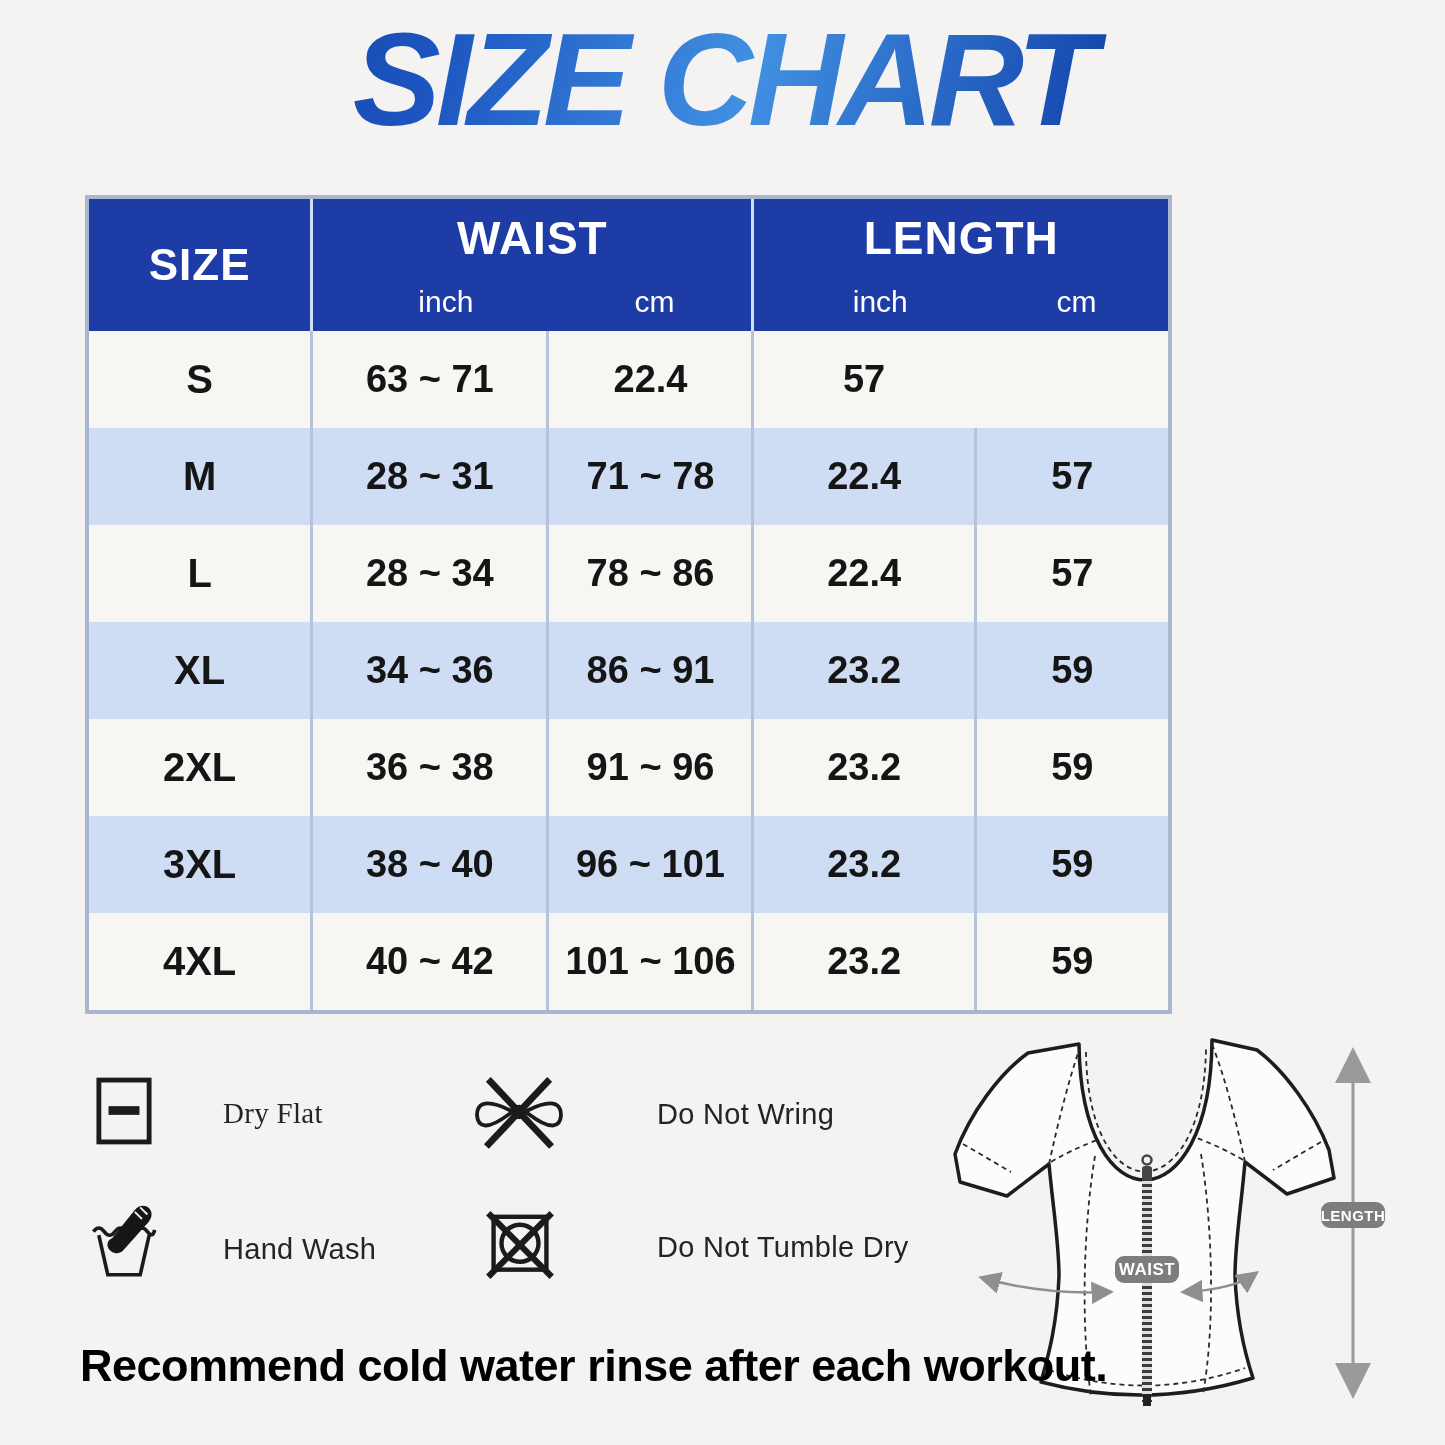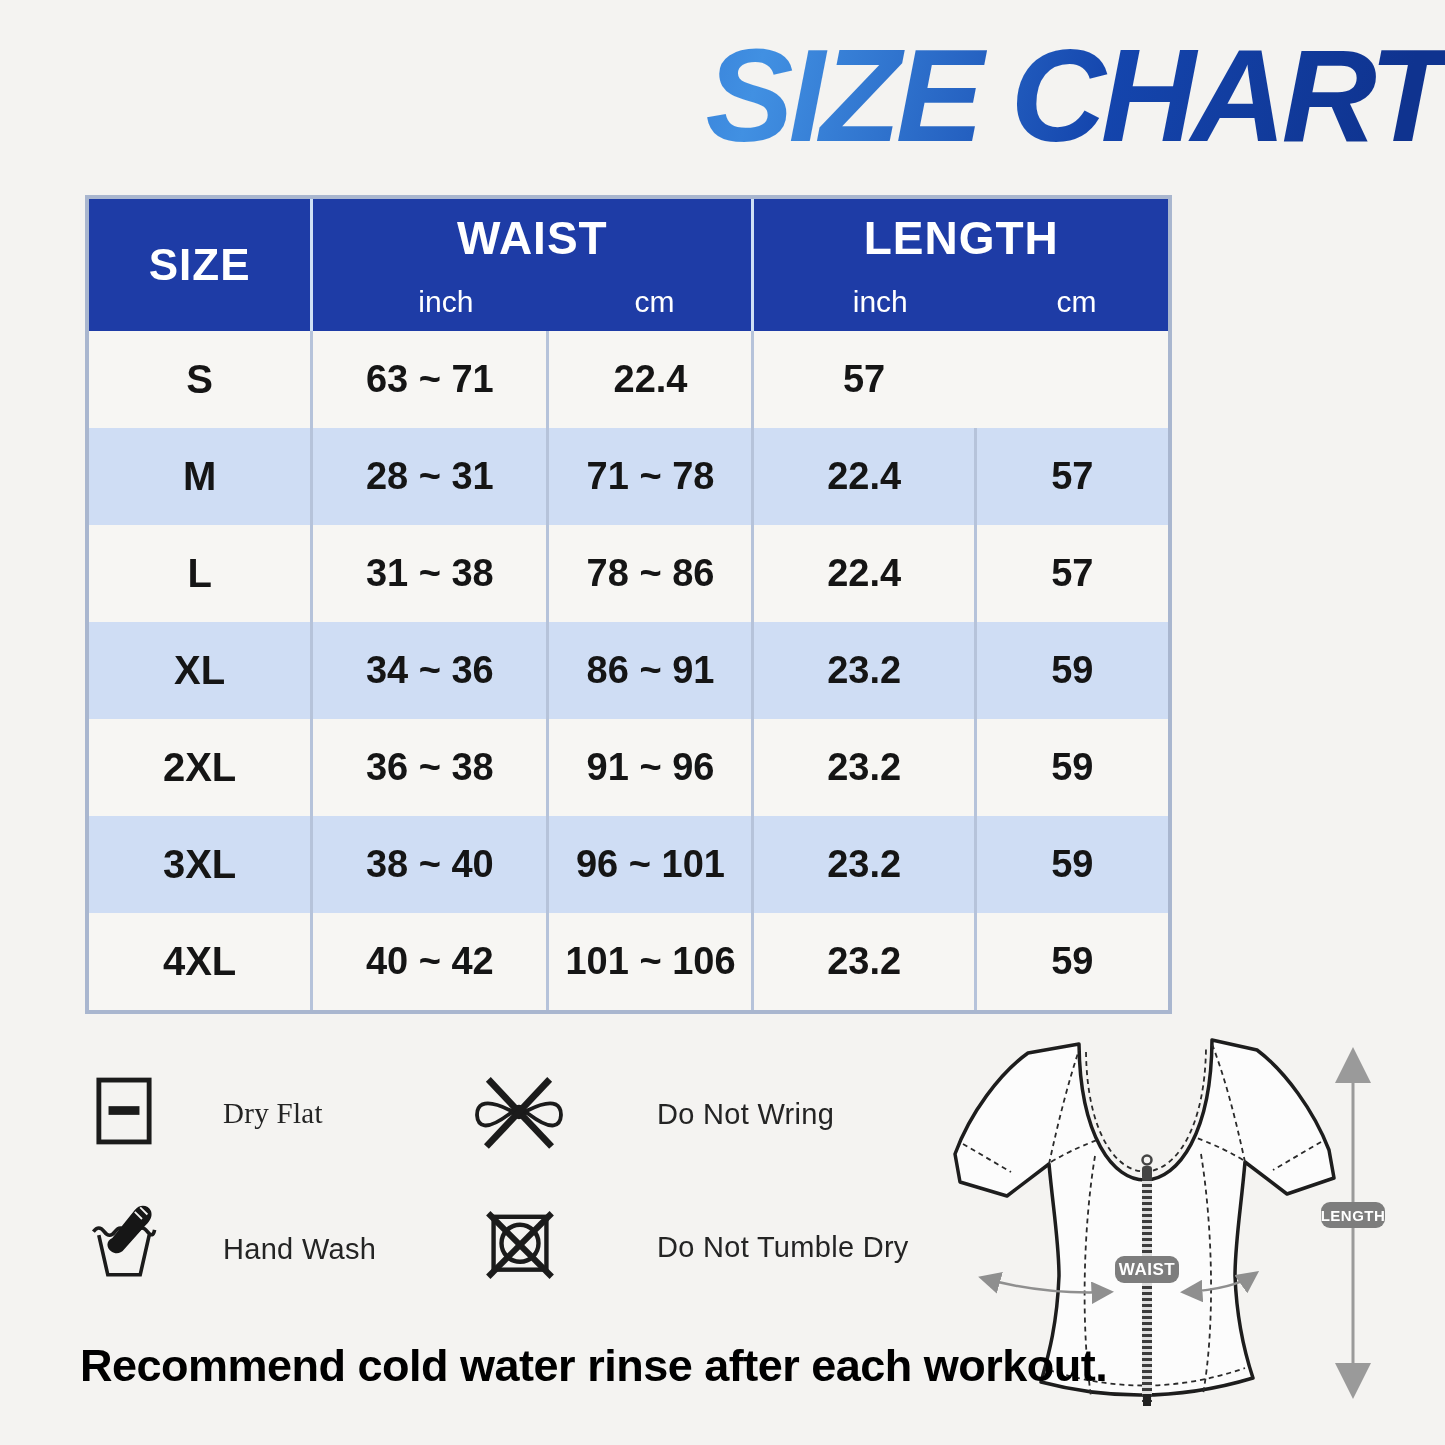--- a/index.html
+++ b/index.html
@@ -4,22 +4,22 @@
 <style>
   * { margin:0; padding:0; box-sizing:border-box; }
   html,body { width:1445px; height:1445px; }
   body {
     background:#f4f3f1;
     font-family:"Liberation Sans","DejaVu Sans",sans-serif;
     position:relative; overflow:hidden;
   }
   
   .title {
-    position:absolute; top:22px; left:0; width:100%;
-    text-align:right;
+    position:absolute; top:6px; left:0; width:100%;
+    text-align:center;
     font-size:132px; font-weight:bold; font-style:italic;
     letter-spacing:-5px; line-height:1.12;
     background:linear-gradient(105deg,#0f2f8c 4%,#1c55c0 30%,#4190e2 52%,#1445ad 76%,#0f338f 96%);
     -webkit-background-clip:text; background-clip:text;
     color:transparent; -webkit-text-fill-color:transparent;
   }
   
   .size-table {
     position:absolute; left:85px; top:195px; width:1087px;
     border:4px solid #a9b6cf; background:#4c1d95;
@@ -94,21 +94,21 @@
     </div>
     <div class="tr blue">
       <div class="td first">M</div>
       <div class="td">28 ~ 31</div>
       <div class="td">71 ~ 78</div>
       <div class="td">22.4</div>
       <div class="td">57</div>
     </div>
     <div class="tr white">
       <div class="td first">L</div>
-      <div class="td">31 ~ 38</div>
+      <div class="td">28 ~ 34</div>
       <div class="td">78 ~ 86</div>
       <div class="td">22.4</div>
       <div class="td">57</div>
     </div>
     <div class="tr blue">
       <div class="td first">XL</div>
       <div class="td">34 ~ 36</div>
       <div class="td">86 ~ 91</div>
       <div class="td">23.2</div>
       <div class="td">59</div>

